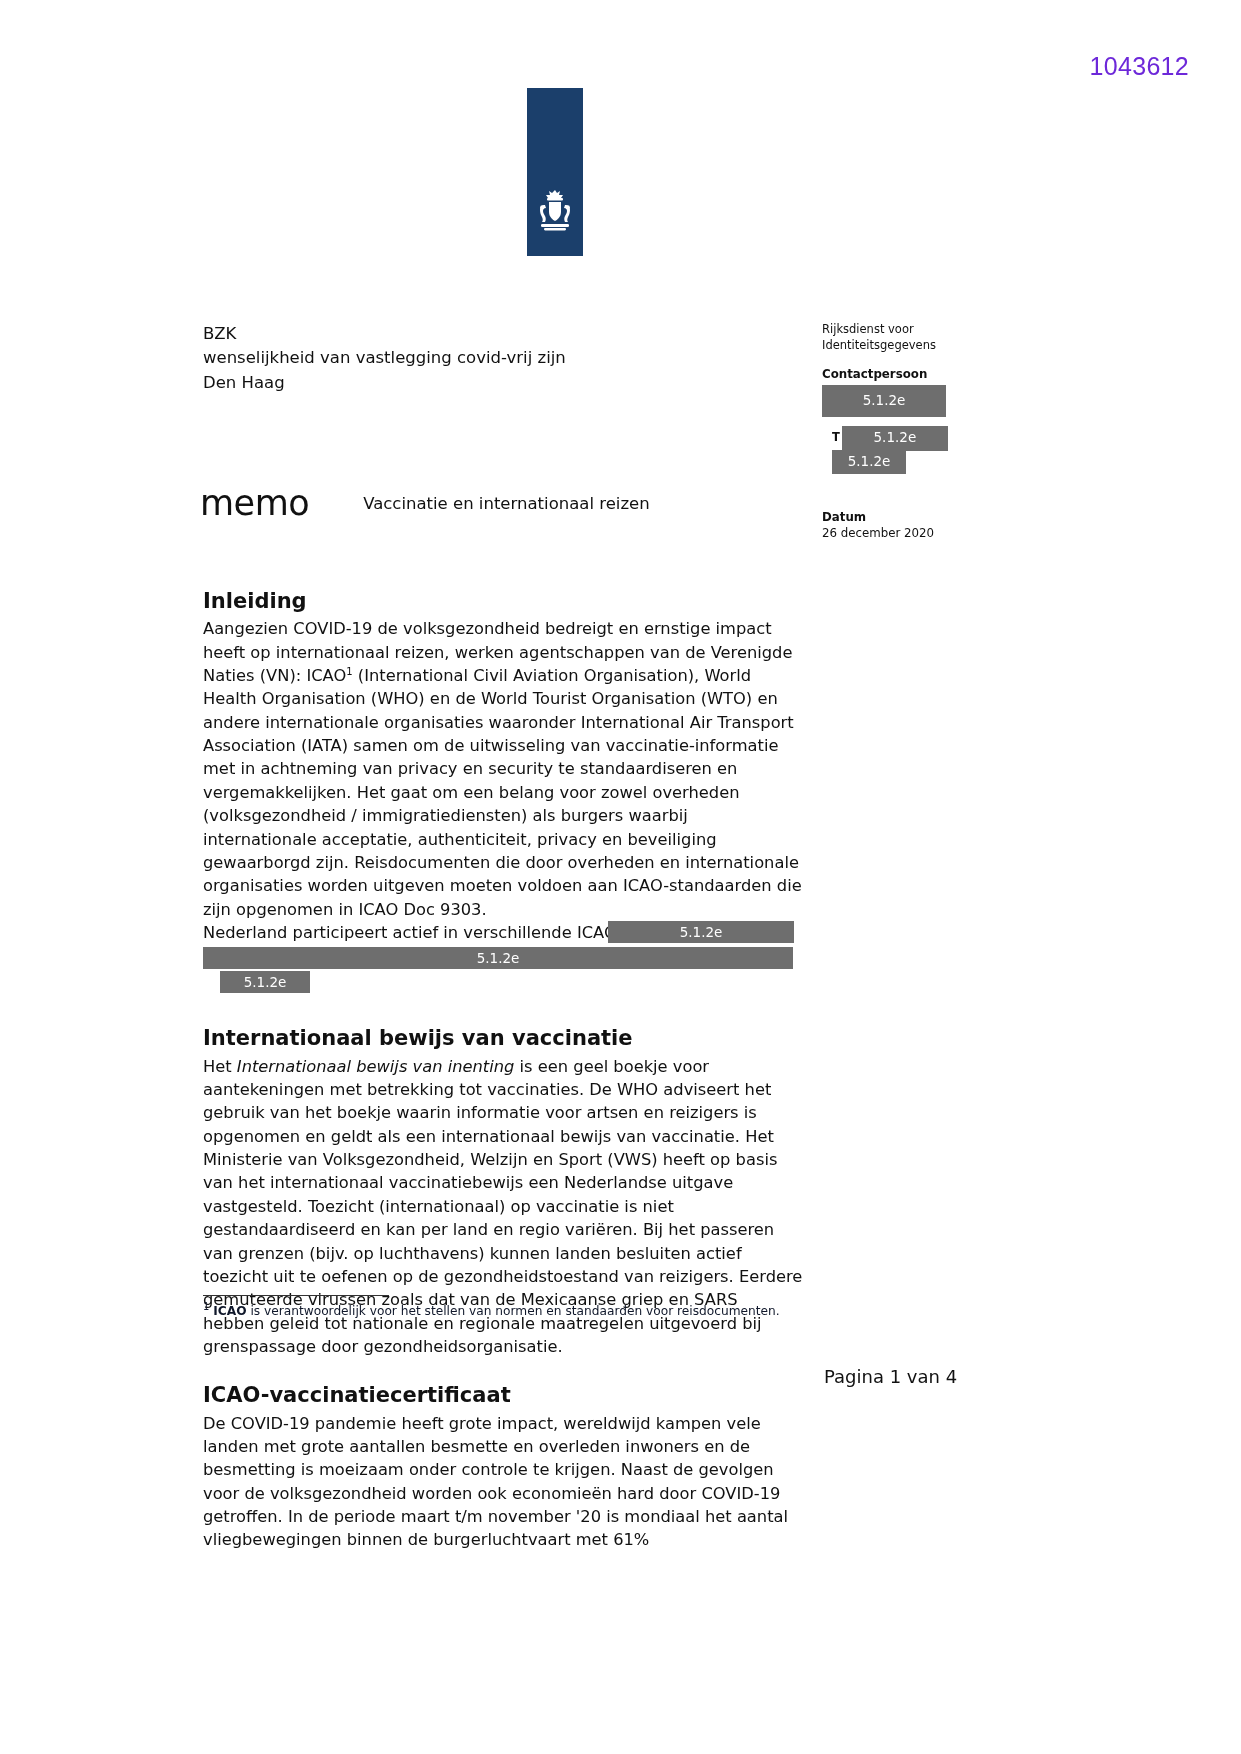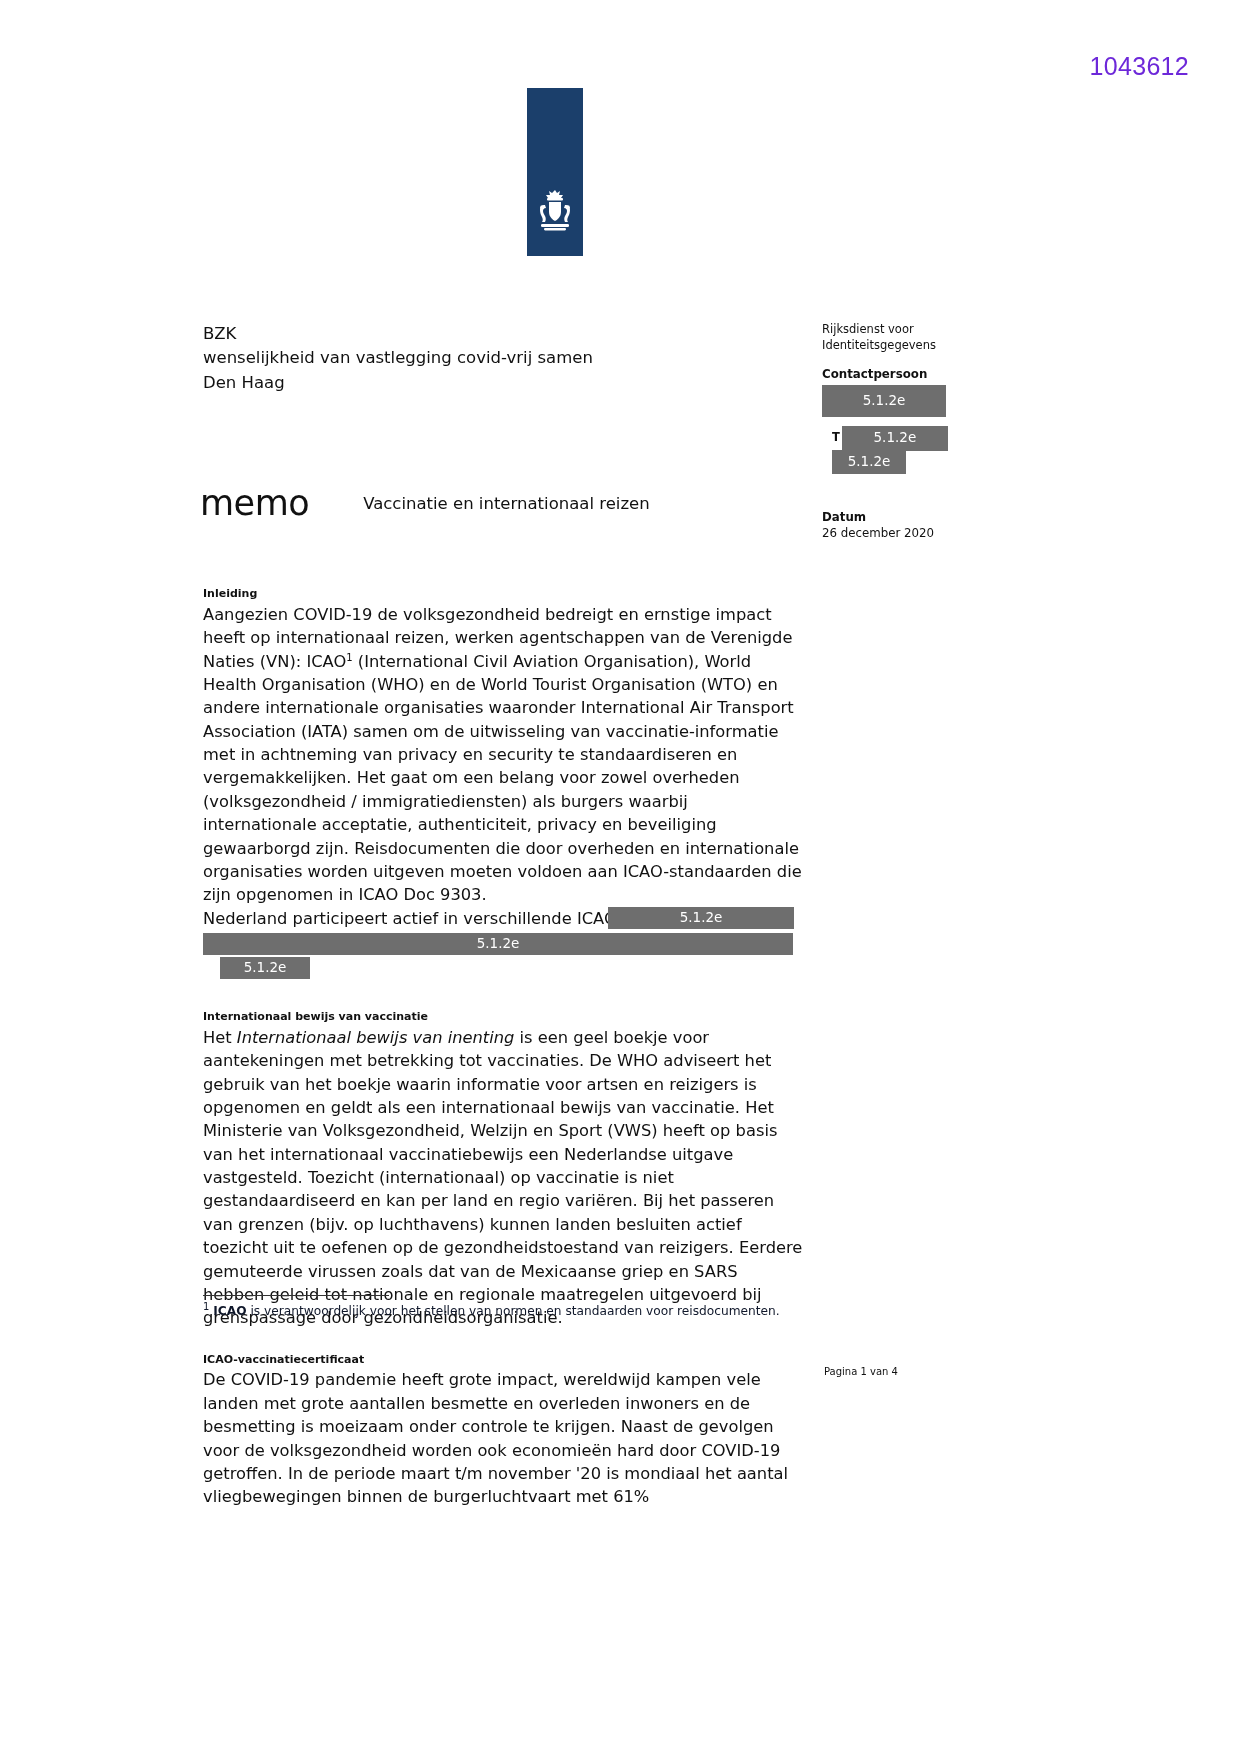--- a/index.html
+++ b/index.html
@@ -176,21 +176,21 @@
     position: absolute;
     top: 586px;
     left: 203px;
     width: 600px;
     font-size: 16.3px;
     line-height: 1.435;
     color: #111;
     font-family: "DejaVu Sans", sans-serif;
   }
   .body h2 {
-    font-size: 11px;
+    font-size: 21px;
     font-weight: bold;
     margin: 0 0 1px 0;
     line-height: 1.435;
   }
   .body p {
     margin: 0;
     text-align: left;
   }
   .body .sec { margin-top: 22px; }
   .body .sec:first-child { margin-top: 0; }
@@ -234,21 +234,21 @@
     color: #0f172a;
     font-family: "DejaVu Sans", sans-serif;
   }
   .footnote b { font-weight: bold; }
 
   
   .page-footer {
     position: absolute;
     top: 1366px;
     left: 824px;
-    font-size: 10px;
+    font-size: 18px;
     color: #111;
     font-family: "DejaVu Sans", sans-serif;
   }
 </style>
 </head>
 <body>
 
 <div class="doc-number">1043612</div>
 
 <div class="logo-block">
@@ -269,21 +269,21 @@
 
         <rect x="7" y="36" width="28" height="3" rx="1.3"></rect>
         <rect x="10" y="40" width="22" height="2.4" rx="1.1"></rect>
       </g>
     </svg>
   </div>
 </div>
 
 <div class="addressee">
   <div>BZK</div>
-  <div>wenselijkheid van vastlegging covid-vrij samen</div>
+  <div>wenselijkheid van vastlegging covid-vrij zijn</div>
   <div>Den Haag</div>
 </div>
 
 <div class="meta">
   <div class="org">
     <div>Rijksdienst voor</div>
     <div>Identiteitsgegevens</div>
   </div>
 
   <div class="lbl">Contactpersoon</div>

